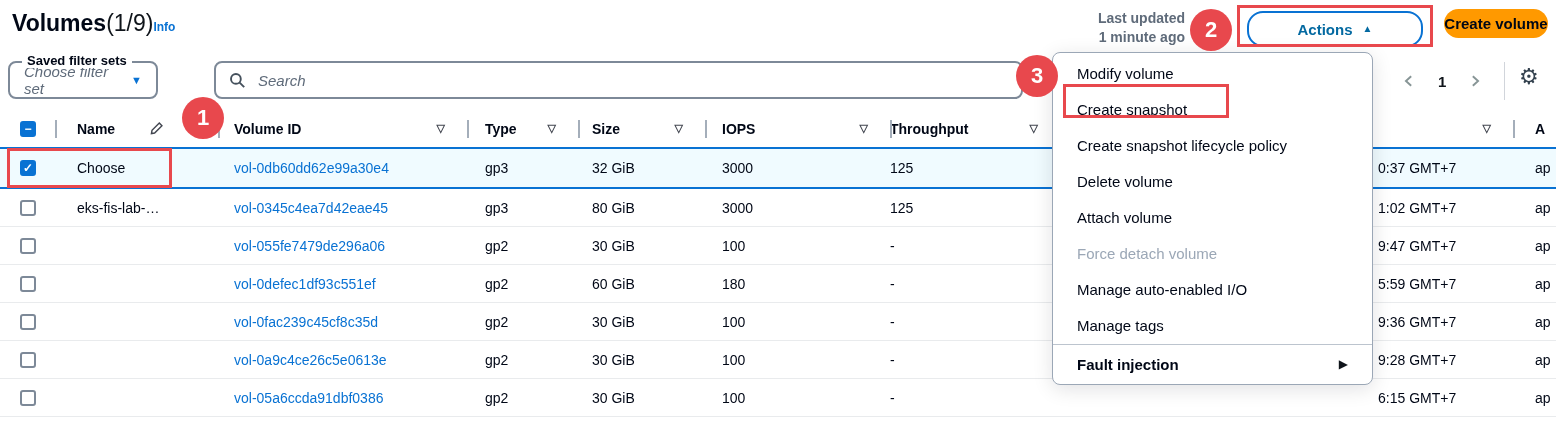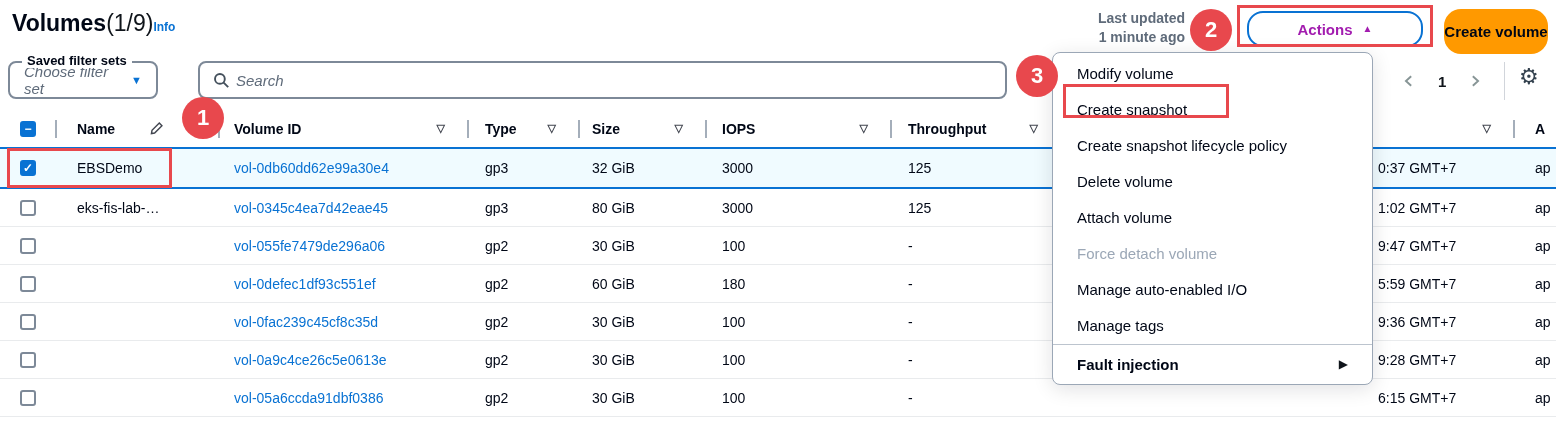--- a/index.html
+++ b/index.html
@@ -6,40 +6,40 @@
   .page{position:relative;width:1556px;height:426px;background:#fff;overflow:hidden;
         font-family:"Liberation Sans",sans-serif;color:#000716;font-size:14px;}
   
   .title-row{position:absolute;left:12px;top:10px;display:flex;align-items:baseline;}
   .title{font-size:23px;font-weight:700;color:#000716;}
   .count{font-size:23px;font-weight:400;color:#0f141a;}
   .info-link{font-size:12px;font-weight:700;color:#0972d3;cursor:pointer;}
   .last-updated{position:absolute;left:1063px;top:9px;width:122px;text-align:right;
                 color:#5f6b7a;font-size:14px;line-height:19px;font-weight:bold;}
   .actions-btn{position:absolute;left:1247px;top:11px;width:176px;height:36px;box-sizing:border-box;
-               border:2px solid #0972d3;border-radius:16px;background:#fff;color:#a21caf;
+               border:2px solid #0972d3;border-radius:16px;background:#fff;color:#0369a1;
                font-weight:700;font-size:15px;display:flex;align-items:center;justify-content:center;gap:10px;cursor:pointer;}
   .caret-up{font-size:10px;line-height:1;}
-  .create-btn{position:absolute;left:1444px;top:9px;width:104px;height:45px;box-sizing:border-box;
+  .create-btn{position:absolute;left:1444px;top:9px;width:104px;height:29px;box-sizing:border-box;
               background:#ff9900;border:none;border-radius:17px;color:#000716;font-weight:700;
               font-size:15px;display:flex;align-items:center;justify-content:center;cursor:pointer;}
   
   .badge{position:absolute;width:42px;height:42px;border-radius:50%;background:#e8484d;color:#fff;
          font-size:22px;font-weight:700;display:flex;align-items:center;justify-content:center;z-index:30;}
   .red-box{position:absolute;border:3px solid #e8484d;box-sizing:border-box;z-index:25;pointer-events:none;}
   
   .filter-label{position:absolute;left:22px;top:53px;background:#fff;padding:0 5px;
                 font-size:13px;font-weight:700;z-index:2;}
   .filter-select{position:absolute;left:8px;top:61px;width:150px;height:38px;box-sizing:border-box;
                  border:2px solid #7d8998;border-radius:8px;display:flex;align-items:center;
                  justify-content:space-between;padding:0 14px;background:#fff;cursor:pointer;}
   .filter-select .val{font-style:italic;font-size:15px;color:#5f6b7a;}
   .caret-down{font-size:11px;color:#0972d3;}
-  .search-box{position:absolute;left:198px;top:61px;width:809px;height:38px;box-sizing:border-box;
-              border:2px solid #7d8998;border-radius:8px;display:flex;align-items:center;gap:4px;
+  .search-box{position:absolute;left:214px;top:61px;width:809px;height:38px;box-sizing:border-box;
+              border:2px solid #7d8998;border-radius:8px;display:flex;align-items:center;gap:10px;
               padding:0 13px;background:#fff;}
   .search-input{border:none;outline:none;flex:1;font-family:"Liberation Sans",sans-serif;
                 font-size:15px;color:#0f141a;background:transparent;}
   .search-input::placeholder{font-style:italic;color:#5f6b7a;}
   .pager{position:absolute;left:1398px;top:63px;height:36px;display:flex;align-items:center;gap:18px;}
   .pg-btn{display:flex;align-items:center;justify-content:center;width:22px;height:26px;cursor:pointer;}
   .pg-num{font-weight:700;font-size:15px;color:#0f141a;}
   .v-divider{position:absolute;left:1504px;top:62px;width:1px;height:38px;background:#d1d5db;}
   .gear{position:absolute;left:1519px;top:66px;font-size:22px;color:#33414e;cursor:pointer;line-height:1;}
   
@@ -55,21 +55,21 @@
         border-bottom:1px solid #e9ebed;background:#fff;}
   .trow.selected{height:42px;background:#f0fbff;border-top:2px solid #0972d3;border-bottom:2px solid #0972d3;}
   .cell{display:flex;align-items:center;box-sizing:border-box;font-size:14px;color:#000716;overflow:hidden;white-space:nowrap;}
   .vol-link{color:#0972d3;text-decoration:none;cursor:pointer;}
   .c-check{width:55px;padding-left:20px;}
   .c-name{width:163px;padding-left:22px;gap:24px;}
   .c-volid{width:249px;padding-left:16px;}
   .c-type{width:111px;padding-left:18px;}
   .c-size{width:127px;padding-left:14px;}
   .c-iops{width:185px;padding-left:17px;}
-  .c-thru{width:170px;padding-left:18px;}
+  .c-thru{width:170px;}
   .c-created{width:453px;padding-left:318px;}
   .c-az{width:87px;padding-left:22px;}
   .hcell.c-created{justify-content:flex-end;padding-left:0;}
   .cbx{width:16px;height:16px;box-sizing:border-box;border:2px solid #7d8998;border-radius:3px;
        background:#fff;display:inline-flex;align-items:center;justify-content:center;cursor:pointer;flex:none;}
   .cbx.checked{background:#0972d3;border-color:#0972d3;}
   .cbx .glyph{color:#fff;font-size:12px;font-weight:700;line-height:1;}
   
   .menu{position:absolute;left:1052px;top:52px;width:321px;box-sizing:border-box;background:#fff;
         border:1px solid #9ba7b6;border-radius:8px;box-shadow:0 4px 20px rgba(0,7,22,0.12);
@@ -179,21 +179,21 @@
     </div>
   </div>
 
   <div class="rows">
   <div class="trow selected">
     <div class="cell c-check">
       <span class="cbx checked">
             <span class="glyph">✓</span>
           </span>
     </div>
-    <div class="cell c-name">EBSDemo</div>
+    <div class="cell c-name">Choose</div>
     <div class="cell c-volid">
           <a class="vol-link">vol-0db60dd62e99a30e4</a>
         </div>
     <div class="cell c-type">gp3</div>
     <div class="cell c-size">32 GiB</div>
     <div class="cell c-iops">3000</div>
     <div class="cell c-thru">125</div>
     <div class="cell c-created">0:37 GMT+7</div>
     <div class="cell c-az">ap</div>
   </div>

